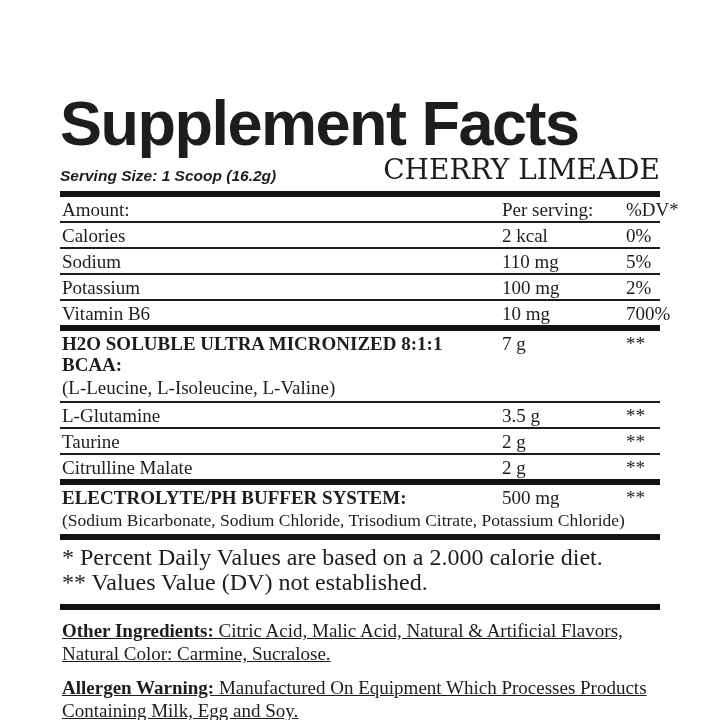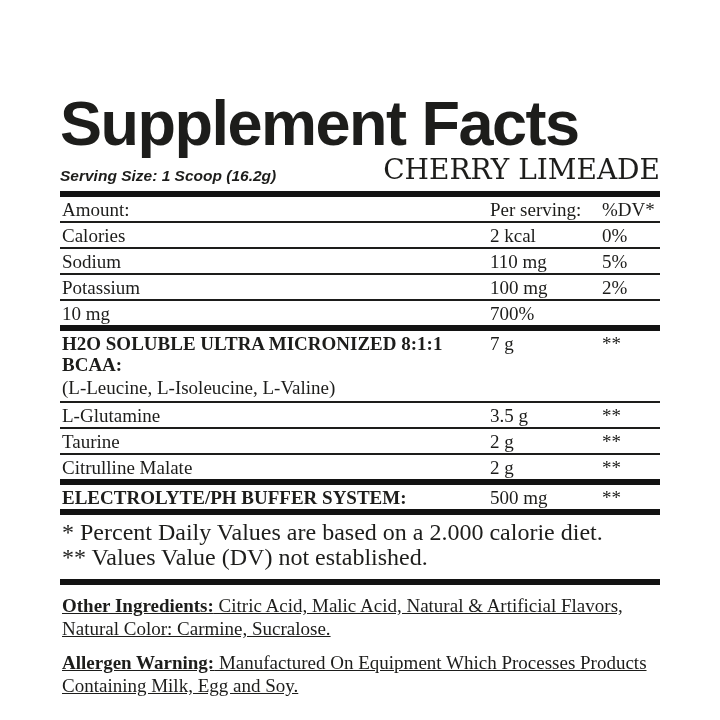--- a/index.html
+++ b/index.html
@@ -45,20 +45,21 @@
   }
 
   .bar { height: 6px; background: #131313; }
 
   .grid-row {
     display: grid;
     grid-template-columns: 428px 112px 1fr;
     font-size: 19px;
     line-height: 21px;
     padding: 2px 2px 1px 2px;
+    gap: 12px;
   }
   .thin { border-bottom: 2px solid #1d1d1b; }
   .bold-name { font-weight: bold; }
 
   .paren-line {
     font-size: 19px;
     line-height: 21px;
     padding: 1px 2px 3px 2px;
     white-space: nowrap;
   }
@@ -113,20 +114,21 @@
     <span>Sodium</span>
     <span>110 mg</span>
     <span>5%</span>
   </div>
   <div class="grid-row thin">
     <span>Potassium</span>
     <span>100 mg</span>
     <span>2%</span>
   </div>
   <div class="grid-row">
+    <span>Vitamin B6</span>
     <span>10 mg</span>
     <span>700%</span>
   </div>
 
   <div class="bar"></div>
 
   <div class="grid-row mt-sec">
     <span class="bold-name">H2O SOLUBLE ULTRA MICRONIZED 8:1:1 BCAA:</span>
     <span>7 g</span>
     <span>**</span>
@@ -149,20 +151,21 @@
     <span>**</span>
   </div>
 
   <div class="bar"></div>
 
   <div class="grid-row mt-sec">
     <span class="bold-name">ELECTROLYTE/PH BUFFER SYSTEM:</span>
     <span>500 mg</span>
     <span>**</span>
   </div>
+  <div class="paren-line tight">(Sodium Bicarbonate, Sodium Chloride, Trisodium Citrate, Potassium Chloride)</div>
 
   <div class="bar"></div>
 
   <div class="footnotes">
     <div>* Percent Daily Values are based on a 2.000 calorie diet.</div>
     <div>** Values Value (DV) not established.</div>
   </div>
 
   <div class="bar"></div>
 

